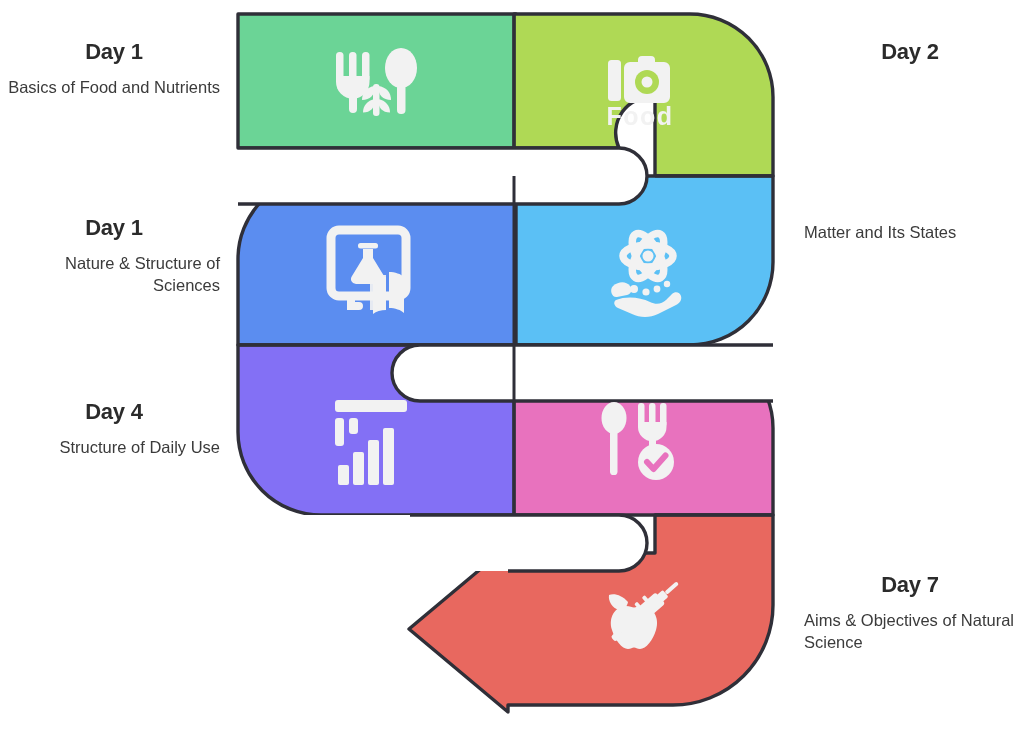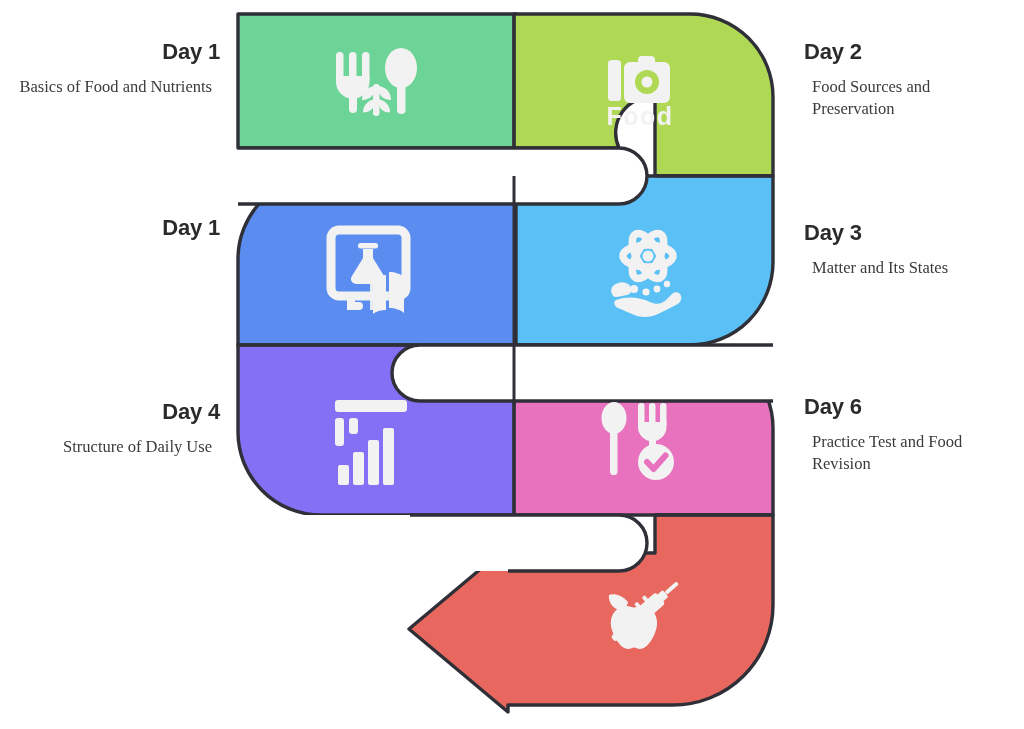--- a/index.html
+++ b/index.html
@@ -33,28 +33,28 @@
   }
   .label.left  { text-align: right; }
   .label.right { text-align: left; }
   .label .day {
     font-size: 22px;
     font-weight: bold;
     color: #2b2b2b;
     line-height: 1.12;
     letter-spacing: -0.2px;
     margin: 0 0 11px 0;
+    text-align: center;
   }
   .label .topic {
     font-size: 16.5px;
     font-weight: normal;
     color: #3b3b3b;
     line-height: 1.34;
-    margin: 8px;
-    font-family: Liberation Serif, serif;
+    margin: 0;
   }
   
   #label-day1 { left: 8px;   top: 40px;  }
   #label-day4 { left: 8px;   top: 216px; }
   #label-day5 { left: 8px;   top: 400px; }
   
   #label-day2 { left: 804px; top: 40px;  }
   #label-day3 { left: 804px; top: 221px; }
   #label-day6 { left: 804px; top: 395px; }
   #label-day7 { left: 804px; top: 573px; }
@@ -343,36 +343,35 @@
     </g>
   </svg>
 
   <div class="label left" id="label-day1">
     <p class="day">Day 1</p>
     <p class="topic">Basics of Food and Nutrients</p>
   </div>
 
   <div class="label right" id="label-day2">
     <p class="day">Day 2</p>
-    <p class="topic">Food Sources and Preservation</p>
   </div>
 
   <div class="label right" id="label-day3">
-    <p class="day">Day 3</p>
     <p class="topic">Matter and Its States</p>
   </div>
 
   <div class="label left" id="label-day4">
     <p class="day">Day 1</p>
+    <p class="topic">Nature &amp; Structure of Sciences</p>
   </div>
 
   <div class="label left" id="label-day5">
     <p class="day">Day 4</p>
     <p class="topic">Structure of Daily Use</p>
   </div>
 
-  <div class="label right" id="label-day6">
-    <p class="day">Day 6</p>
-    <p class="topic">Practice Test and Food Revision</p>
-  </div>
-
+
+  <div class="label right" id="label-day7">
+    <p class="day">Day 7</p>
+    <p class="topic">Aims &amp; Objectives of Natural Science</p>
+  </div>
 
 </div>
 
 </body></html>

